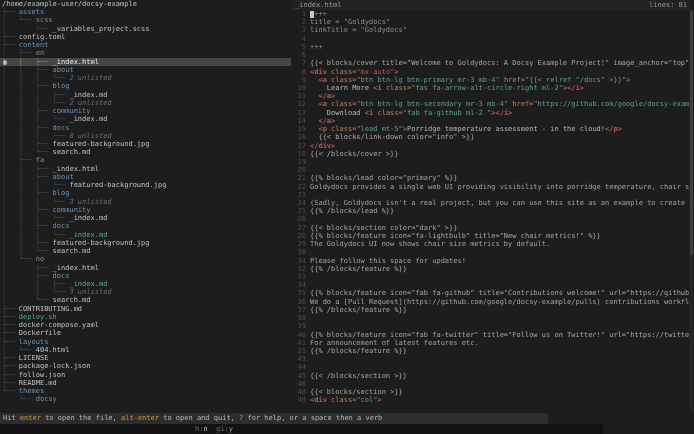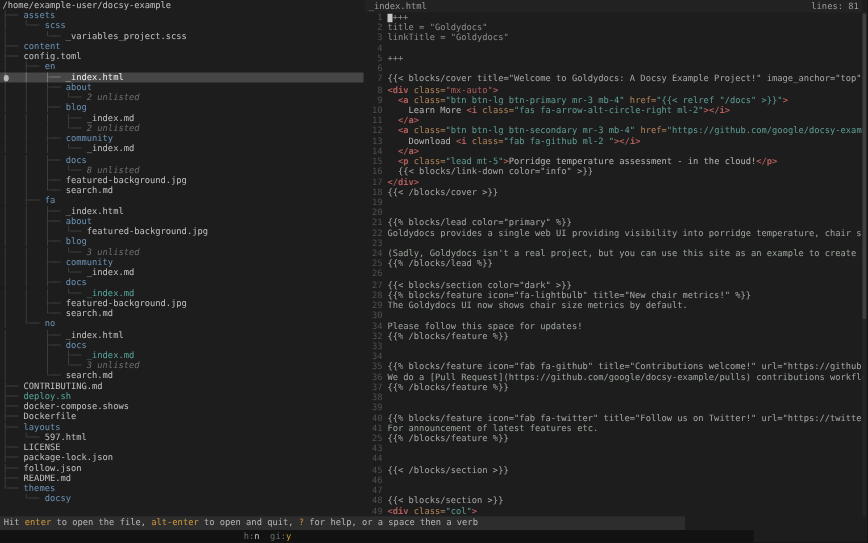--- a/index.html
+++ b/index.html
@@ -51,22 +51,22 @@
 </head>
 <body>
 
 <div id="screen">
 
   <div id="tree-pane">
       <div class="trow"><span class="guides"></span><span class="nm k-root">/home/example-user/docsy-example</span></div>
       <div class="trow"><span class="guides">├── </span><span class="nm k-dir">assets</span></div>
       <div class="trow"><span class="guides">│   └── </span><span class="nm k-dir">scss</span></div>
       <div class="trow"><span class="guides">│       └── </span><span class="nm k-file">_variables_project.scss</span></div>
+      <div class="trow"><span class="guides">├── </span><span class="nm k-file">config.toml</span></div>
       <div class="trow"><span class="guides">├── </span><span class="nm k-dir">content</span></div>
-      <div class="trow"><span class="guides">├── </span><span class="nm k-file">config.toml</span></div>
       <div class="trow"><span class="guides">│   ├── </span><span class="nm k-dir">en</span></div>
       <div class="trow sel"><span class="guides">│   │   ├── </span><span class="nm k-file">_index.html</span></div>
       <div class="trow"><span class="guides">│   │   ├── </span><span class="nm k-dir">about</span></div>
       <div class="trow"><span class="guides">│   │   │   └── </span><span class="nm k-unlisted">2 unlisted</span></div>
       <div class="trow"><span class="guides">│   │   ├── </span><span class="nm k-dir">blog</span></div>
       <div class="trow"><span class="guides">│   │   │   ├── </span><span class="nm k-file">_index.md</span></div>
       <div class="trow"><span class="guides">│   │   │   └── </span><span class="nm k-unlisted">2 unlisted</span></div>
       <div class="trow"><span class="guides">│   │   ├── </span><span class="nm k-dir">community</span></div>
       <div class="trow"><span class="guides">│   │   │   └── </span><span class="nm k-file">_index.md</span></div>
       <div class="trow"><span class="guides">│   │   ├── </span><span class="nm k-dir">docs</span></div>
@@ -86,24 +86,24 @@
       <div class="trow"><span class="guides">│   │   ├── </span><span class="nm k-file">featured-background.jpg</span></div>
       <div class="trow"><span class="guides">│   │   └── </span><span class="nm k-file">search.md</span></div>
       <div class="trow"><span class="guides">│   └── </span><span class="nm k-dir">no</span></div>
       <div class="trow"><span class="guides">│       ├── </span><span class="nm k-file">_index.html</span></div>
       <div class="trow"><span class="guides">│       ├── </span><span class="nm k-dir">docs</span></div>
       <div class="trow"><span class="guides">│       │   ├── </span><span class="nm k-exec">_index.md</span></div>
       <div class="trow"><span class="guides">│       │   └── </span><span class="nm k-unlisted">3 unlisted</span></div>
       <div class="trow"><span class="guides">│       └── </span><span class="nm k-file">search.md</span></div>
       <div class="trow"><span class="guides">├── </span><span class="nm k-file">CONTRIBUTING.md</span></div>
       <div class="trow"><span class="guides">├── </span><span class="nm k-exec">deploy.sh</span></div>
-      <div class="trow"><span class="guides">├── </span><span class="nm k-file">docker-compose.shows</span></div>
+      <div class="trow"><span class="guides">├── </span><span class="nm k-file">docker-compose.yaml</span></div>
       <div class="trow"><span class="guides">├── </span><span class="nm k-file">Dockerfile</span></div>
       <div class="trow"><span class="guides">├── </span><span class="nm k-dir">layouts</span></div>
-      <div class="trow"><span class="guides">│   └── </span><span class="nm k-file">597.html</span></div>
+      <div class="trow"><span class="guides">│   └── </span><span class="nm k-file">404.html</span></div>
       <div class="trow"><span class="guides">├── </span><span class="nm k-file">LICENSE</span></div>
       <div class="trow"><span class="guides">├── </span><span class="nm k-file">package-lock.json</span></div>
       <div class="trow"><span class="guides">├── </span><span class="nm k-file">follow.json</span></div>
       <div class="trow"><span class="guides">├── </span><span class="nm k-file">README.md</span></div>
       <div class="trow"><span class="guides">└── </span><span class="nm k-dir">themes</span></div>
       <div class="trow"><span class="guides">    └── </span><span class="nm k-dir">docsy</span></div>
     </div>
   <div id="sel-dot"></div>
 
   <div id="preview-pane">
@@ -151,21 +151,20 @@
         <div class="pline"><span class="lnum">37</span><span class="lcontent"><span class="c-code">{{% /blocks/feature %}}</span></span></div>
         <div class="pline"><span class="lnum">38</span><span class="lcontent"></span></div>
         <div class="pline"><span class="lnum">39</span><span class="lcontent"></span></div>
         <div class="pline"><span class="lnum">40</span><span class="lcontent"><span class="c-code">{{% blocks/feature icon="fab fa-twitter" title="Follow us on Twitter!" url="https://twitter.com/</span></span></div>
         <div class="pline"><span class="lnum">41</span><span class="lcontent"><span class="c-md">For announcement of latest features etc.</span></span></div>
         <div class="pline"><span class="lnum">25</span><span class="lcontent"><span class="c-code">{{% /blocks/feature %}}</span></span></div>
         <div class="pline"><span class="lnum">43</span><span class="lcontent"></span></div>
         <div class="pline"><span class="lnum">44</span><span class="lcontent"></span></div>
         <div class="pline"><span class="lnum">45</span><span class="lcontent"><span class="c-code">{{&lt; /blocks/section &gt;}}</span></span></div>
         <div class="pline"><span class="lnum">46</span><span class="lcontent"></span></div>
-        <div class="pline"><span class="lnum">47</span><span class="lcontent"></span></div>
         <div class="pline"><span class="lnum">48</span><span class="lcontent"><span class="c-code">{{&lt; blocks/section &gt;}}</span></span></div>
         <div class="pline"><span class="lnum">49</span><span class="lcontent"><span class="c-tag">&lt;div </span><span class="c-attr">class=</span><span class="c-str">"col"</span><span class="c-tag">&gt;</span></span></div>
       </div>
   </div>
 
   <div id="preview-scrollbar">
     <div id="preview-scroll-thumb"></div>
   </div>
 
   <div id="hint-bar"><span class="hint-text">Hit </span><span class="hint-key">enter</span><span class="hint-text"> to open the file, </span><span class="hint-key">alt-enter</span><span class="hint-text"> to open and quit, </span><span class="hint-key">?</span><span class="hint-text"> for help, or a space then a verb</span></div>

